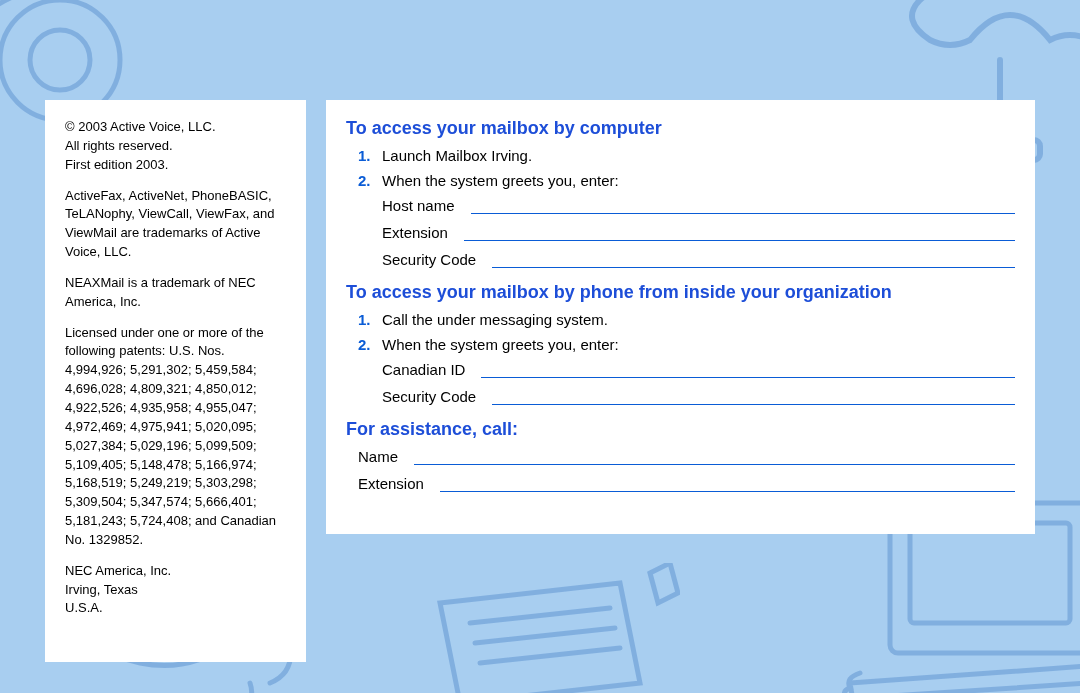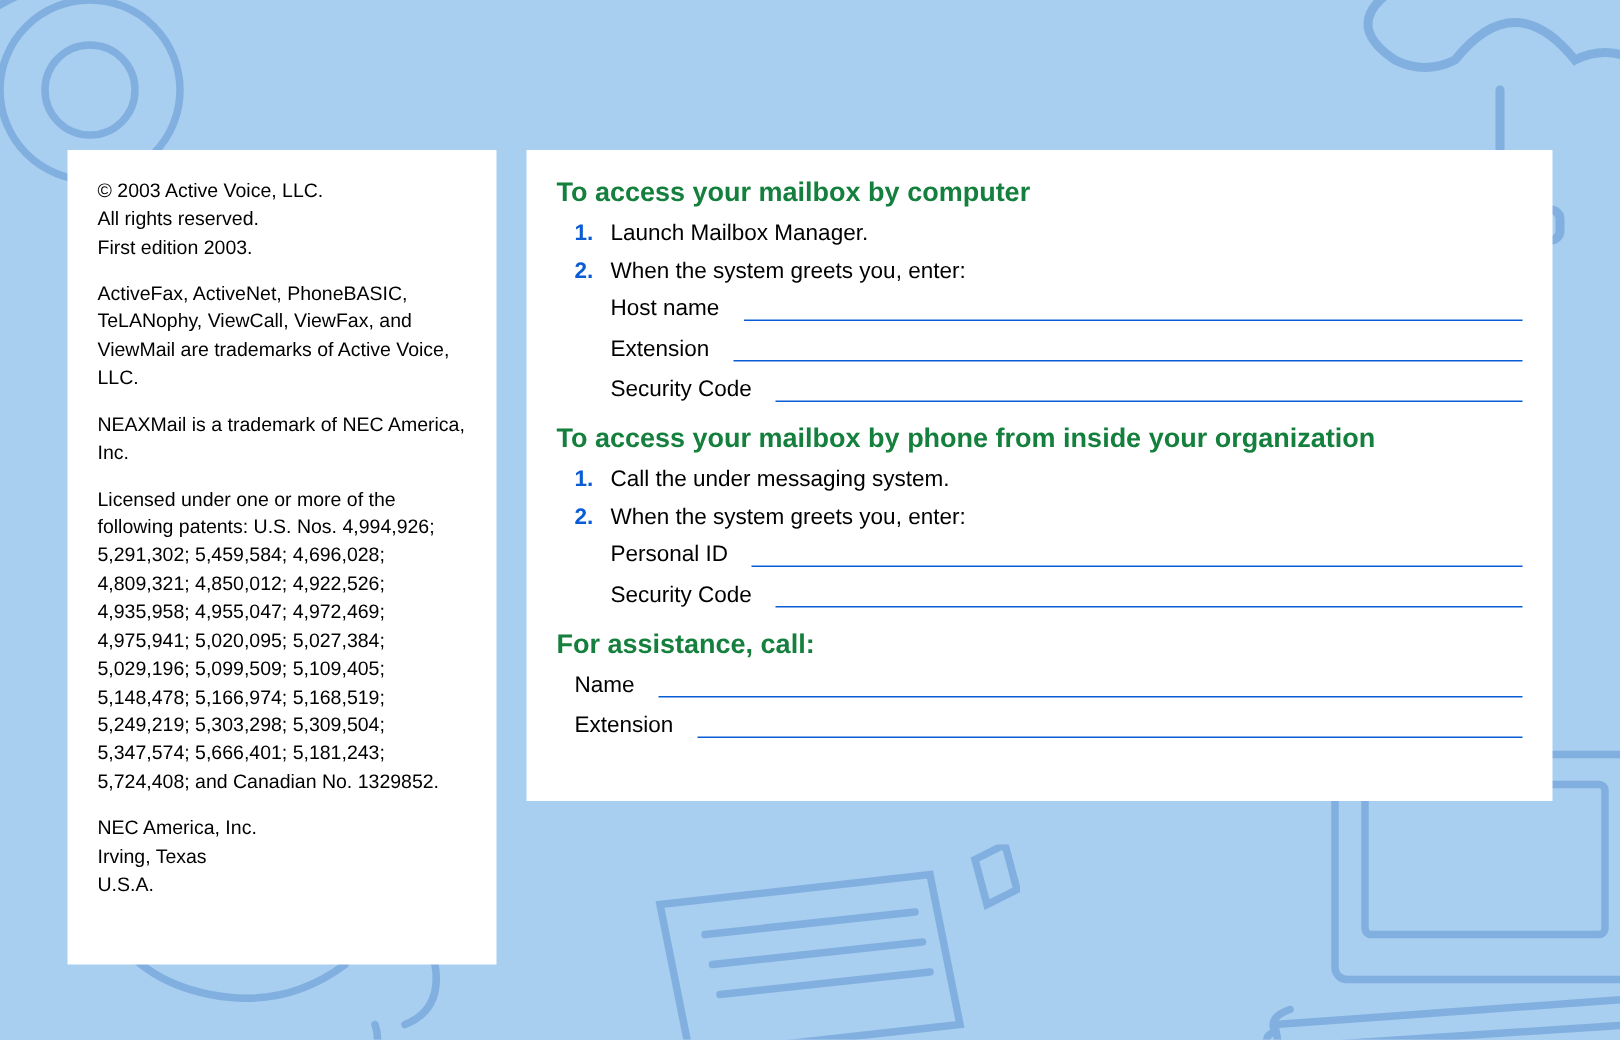--- a/index.html
+++ b/index.html
@@ -21,32 +21,32 @@
     right: 45px;
     display: flex;
     gap: 20px;
     align-items: flex-start;
   }
   .card {
     background: #ffffff;
     padding: 18px 20px 32px 20px;
   }
   .card-left {
-    width: 286px;
+    width: 261px;
     font-size: 13px;
     line-height: 1.45;
     color: #000;
   }
   .card-left p { margin-bottom: 12px; }
   .card-right {
     flex: 1;
     min-width: 0;
   }
   .section-title {
-    color: #15803d;
+    color: #1d4ed8;
     font-weight: bold;
     font-size: 18px;
     margin-bottom: 8px;
     margin-top: 14px;
   }
   .section-title:first-child { margin-top: 0; }
   ol.steps {
     list-style: none;
     margin-left: 12px;
     margin-bottom: 4px;
@@ -153,21 +153,21 @@
       <span>U.S.A.</span>
     </p>
   </div>
 
   <div class="card card-right">
 
     <div class="section-title">To access your mailbox by computer</div>
     <ol class="steps">
       <li>
         <span class="num">1.</span>
-        <span>Launch Mailbox Manager.</span>
+        <span>Launch Mailbox Irving.</span>
       </li>
       <li>
         <span class="num">2.</span>
         <span>When the system greets you, enter:</span>
       </li>
     </ol>
     <div class="field-line">
       <span class="label">Host name</span>
       <span class="rule"></span>
     </div>
@@ -185,21 +185,21 @@
       <li>
         <span class="num">1.</span>
         <span>Call the under messaging system.</span>
       </li>
       <li>
         <span class="num">2.</span>
         <span>When the system greets you, enter:</span>
       </li>
     </ol>
     <div class="field-line">
-      <span class="label">Personal ID</span>
+      <span class="label">Canadian ID</span>
       <span class="rule"></span>
     </div>
     <div class="field-line">
       <span class="label">Security Code</span>
       <span class="rule"></span>
     </div>
 
     <div class="section-title">For assistance, call:</div>
     <div class="assist-block">
       <div class="field-line">

